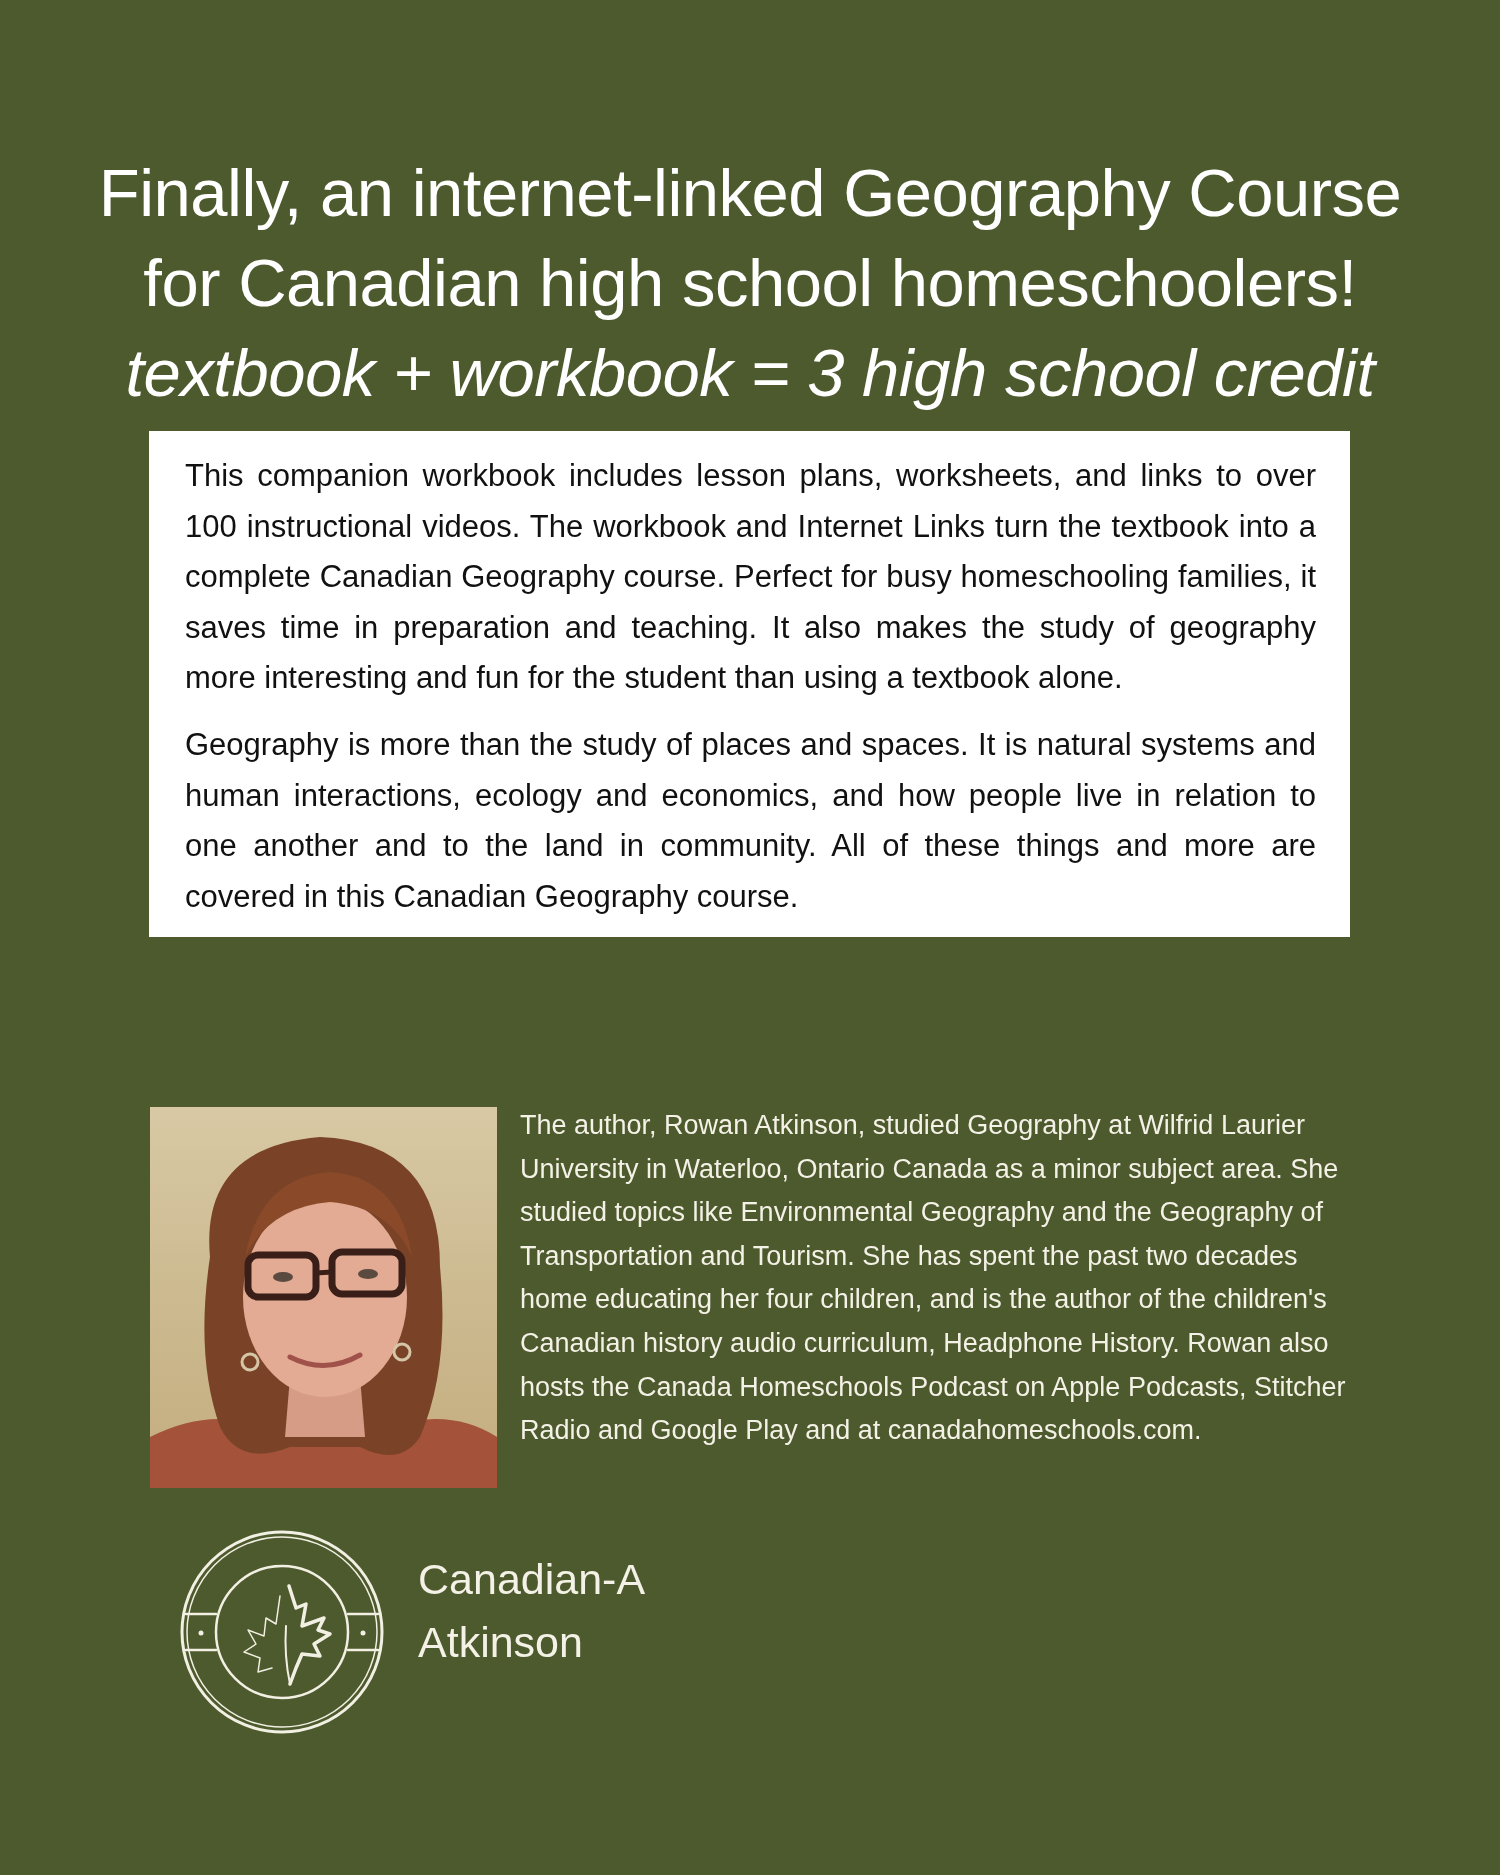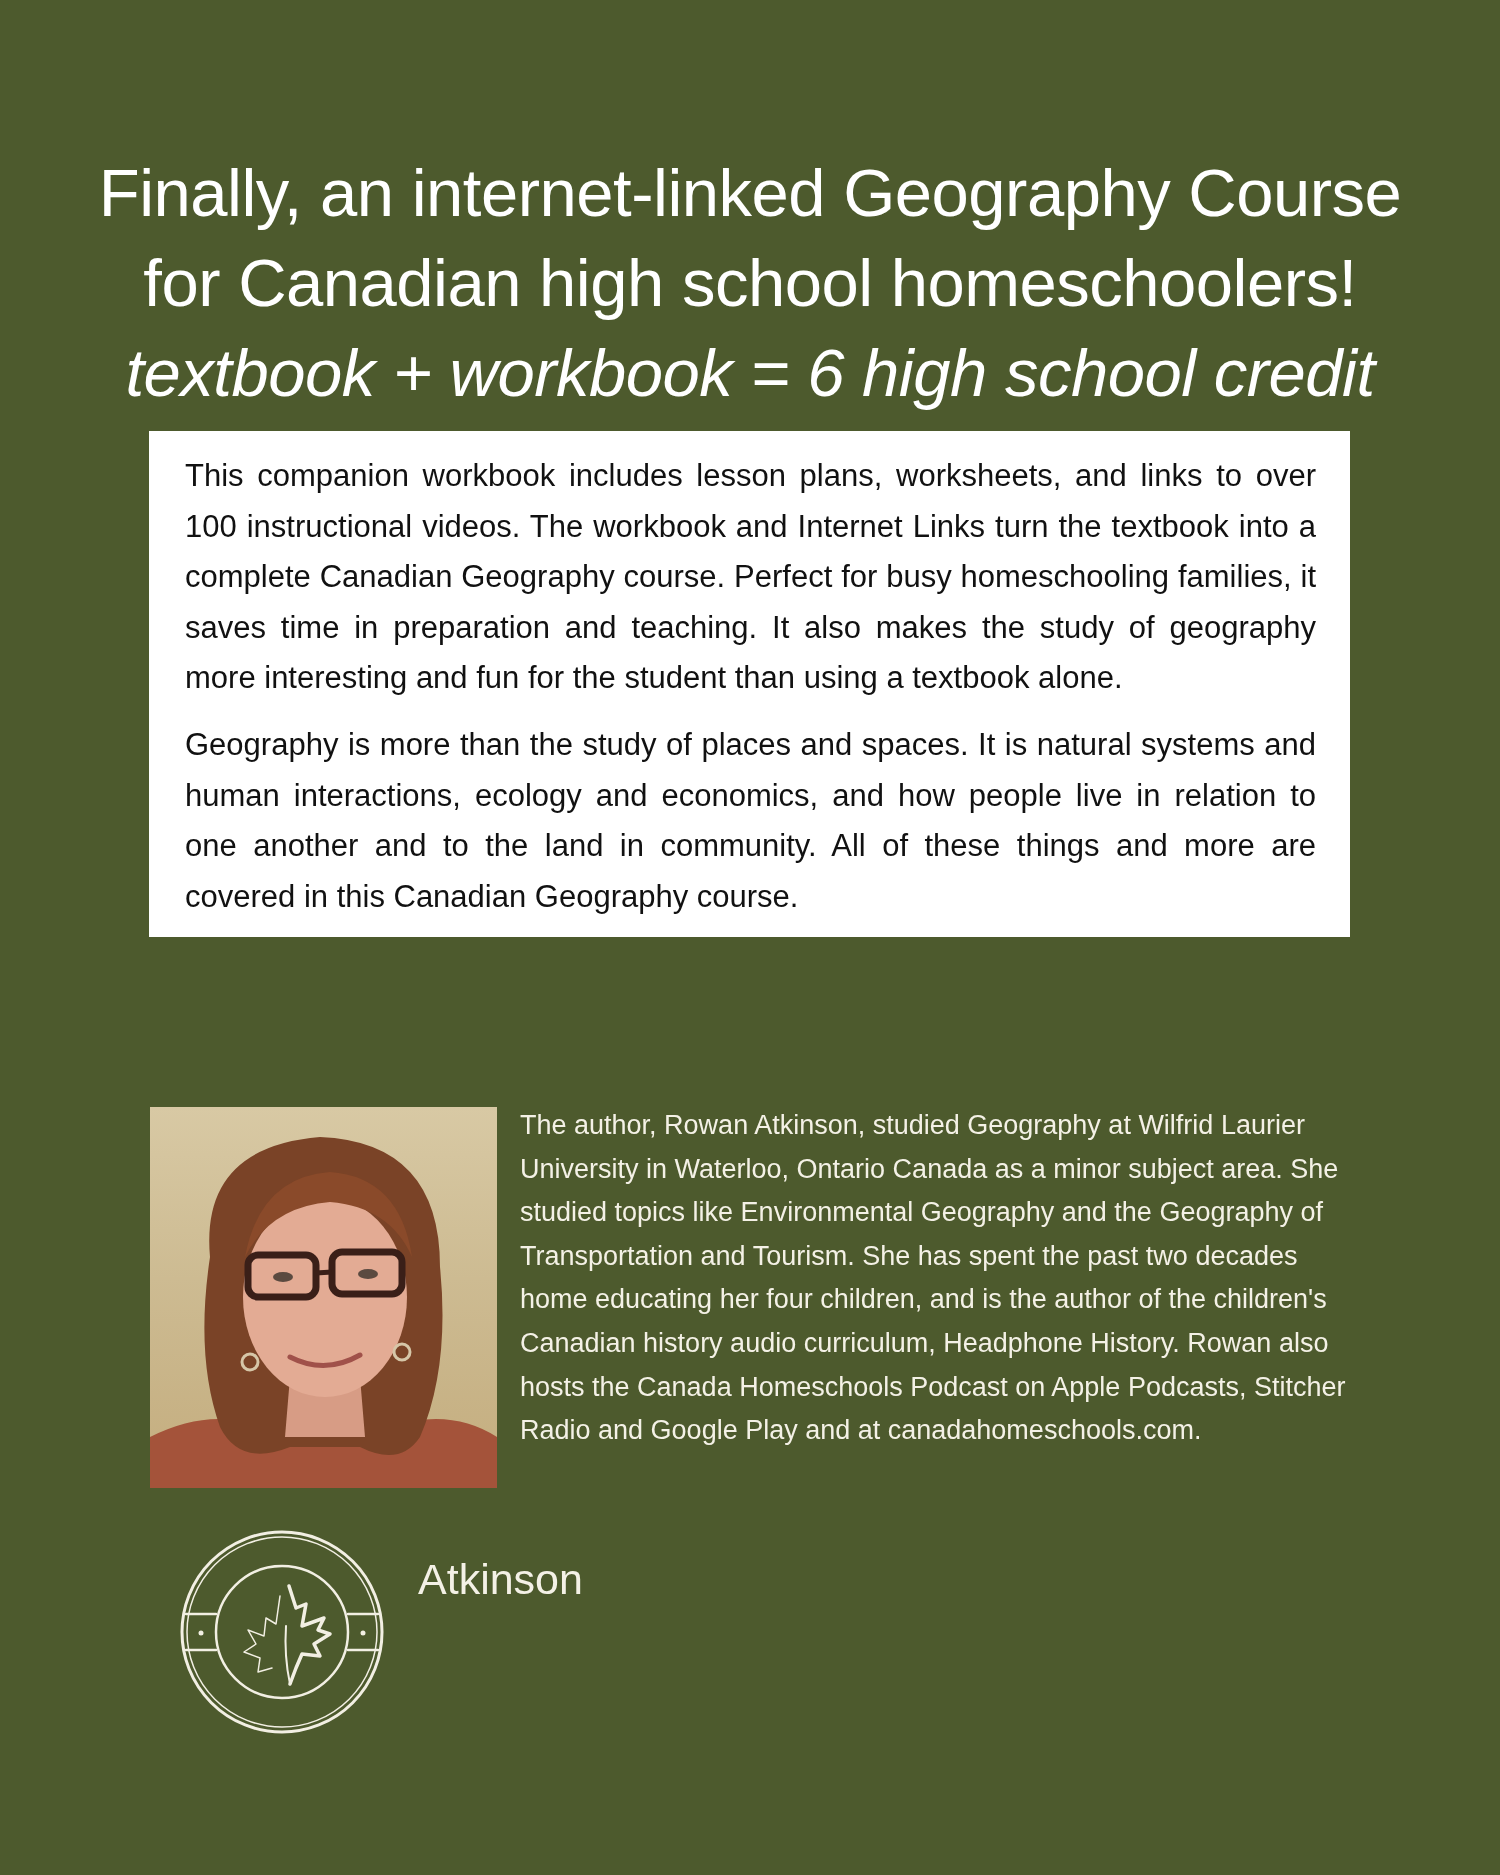--- a/index.html
+++ b/index.html
@@ -46,21 +46,21 @@
     font-size: 43px; line-height: 63px; color: #f4f1e6;
   }
   .brand span { display: block; }
 </style>
 </head>
 <body>
 
 <div class="headline">
   <span class="line">Finally, an internet-linked Geography Course</span>
   <span class="line">for Canadian high school homeschoolers!</span>
-  <span class="line italic">textbook + workbook = 6 high school credit</span>
+  <span class="line italic">textbook + workbook = 3 high school credit</span>
 </div>
 
 <div class="desc-box">
   <p>This companion workbook includes lesson plans, worksheets, and links to over 100 instructional videos. The workbook and Internet Links turn the textbook into a complete Canadian Geography course. Perfect for busy homeschooling families, it saves time in preparation and teaching. It also makes the study of geography more interesting and fun for the student than using a textbook alone.</p>
   <p>Geography is more than the study of places and spaces. It is natural systems and human interactions, ecology and economics, and how people live in relation to one another and to the land in community. All of these things and more are covered in this Canadian Geography course.</p>
 </div>
 
 <div class="photo" role="img" aria-label="Author portrait photo">
   <svg width="347" height="381" viewBox="0 0 347 381">
 
@@ -107,14 +107,15 @@
 
       <path d="M112 70 L108 98 L98 92 L96 110 L80 104 L88 118 L76 126 L92 132 L90 146 L104 142" stroke-width="1.5"></path>
       <path d="M118 100 Q116 130 122 158" stroke-width="2"></path>
     </g>
     <circle cx="33" cy="107" r="2.5" fill="#f2efe3"></circle>
     <circle cx="195" cy="107" r="2.5" fill="#f2efe3"></circle>
   </svg>
 </div>
 
 <div class="brand">
+  <span>Canadian-A</span>
   <span>Atkinson</span>
 </div>
 
 </body></html>

